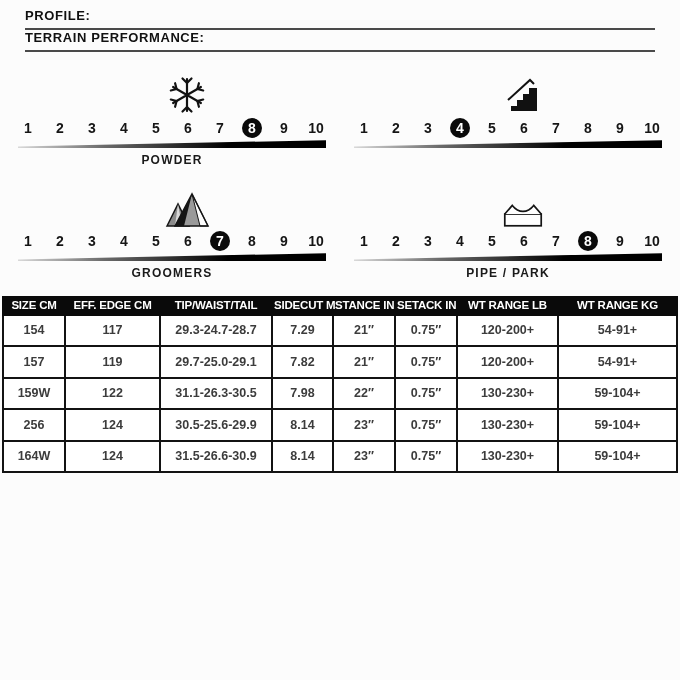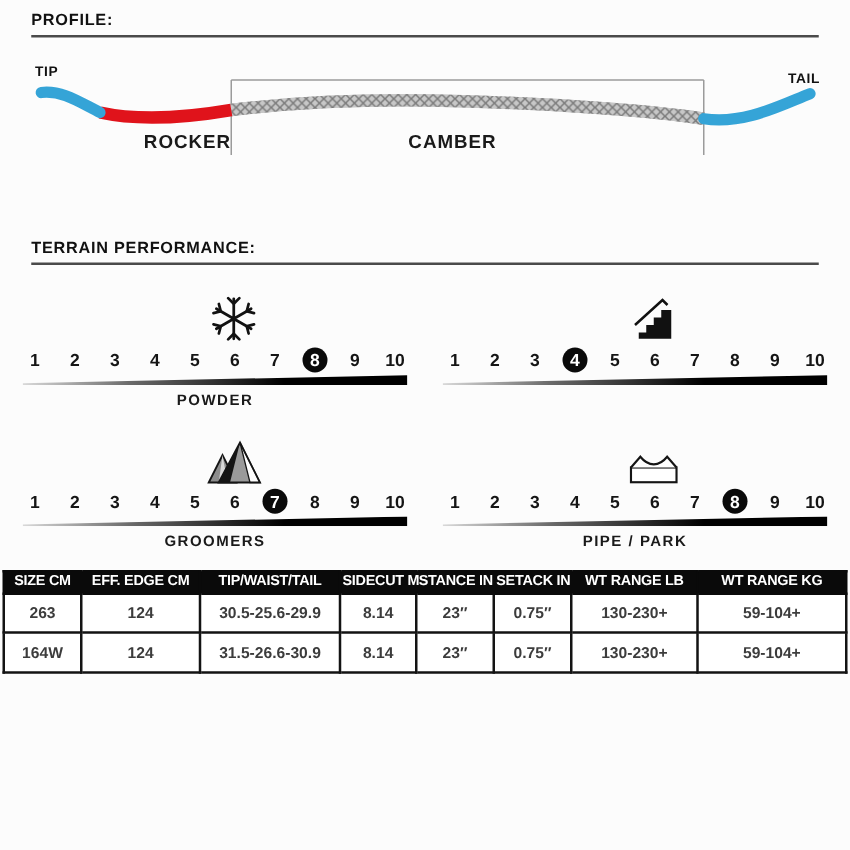--- a/index.html
+++ b/index.html
@@ -43,45 +43,20 @@
 </style>
 </head>
 <body>
 
 <div class="page">
 
   <section>
     <h2 class="sec">PROFILE:</h2>
     <div class="rule"></div>
 
-    <div class="diagram">
-      <svg class="board" width="680" height="160" viewBox="0 0 680 160">
-        <defs>
-          <pattern id="xh" width="7" height="7" patternUnits="userSpaceOnUse">
-            <rect width="7" height="7" fill="#c7c7c7"></rect>
-            <path d="M0,0 L7,7 M7,0 L0,7" stroke="#7a7a7a" stroke-width="1.2" fill="none"></path>
-          </pattern>
-        </defs>
-
-        <path d="M185,34 V94 M563,34 V94 M185,34 H563" stroke="#9b9b9b" stroke-width="1.2" fill="none"></path>
-
-        <path d="M185,58 C250,50 310,49 370,51 C440,53 520,58 563,65" stroke="#c7c7c7" stroke-width="10" fill="none"></path>
-        <path d="M185,58 C250,50 310,49 370,51 C440,53 520,58 563,65" stroke="url(#xh)" stroke-width="10" fill="none"></path>
-
-        <path d="M80,60 C112,67 150,64 185,58" stroke="#e0131b" stroke-width="10" fill="none"></path>
-
-        <path d="M33,44 C50,42 64,52 80,60" stroke="#35a4d7" stroke-width="9" fill="none" stroke-linecap="round"></path>
-
-        <path d="M563,65 C595,70 625,54 648,45" stroke="#35a4d7" stroke-width="9" fill="none" stroke-linecap="round"></path>
-      </svg>
-      <span class="tiplab lab-tip">TIP</span>
-      <span class="tiplab lab-tail">TAIL</span>
-      <span class="seglab lab-rocker">ROCKER</span>
-      <span class="seglab lab-camber">CAMBER</span>
-    </div>
   </section>
 
   <section>
     <h2 class="sec" style="padding-top:0;">TERRAIN PERFORMANCE:</h2>
     <div class="rule"></div>
     <div class="scales" id="scales">
         <div class="scale">
           <div class="icon-holder">
             <svg width="40" height="42" viewBox="0 0 40 42">
   <g stroke="#121212" stroke-width="2.2" fill="none" stroke-linecap="round">
@@ -197,21 +172,51 @@
           <th>TIP/WAIST/TAIL</th>
           <th>SIDECUT M</th>
           <th>STANCE IN</th>
           <th>SETACK IN</th>
           <th>WT RANGE LB</th>
           <th>WT RANGE KG</th>
         </tr>
       </thead>
     <tbody id="spec-body">
         <tr>
-          <td>263</td>
+          <td>154</td>
+          <td>117</td>
+          <td>29.3-24.7-28.7</td>
+          <td>7.29</td>
+          <td>21″</td>
+          <td>0.75″</td>
+          <td>120-200+</td>
+          <td>54-91+</td>
+        </tr>
+        <tr>
+          <td>157</td>
+          <td>119</td>
+          <td>29.7-25.0-29.1</td>
+          <td>7.82</td>
+          <td>21″</td>
+          <td>0.75″</td>
+          <td>120-200+</td>
+          <td>54-91+</td>
+        </tr>
+        <tr>
+          <td>159W</td>
+          <td>122</td>
+          <td>31.1-26.3-30.5</td>
+          <td>7.98</td>
+          <td>22″</td>
+          <td>0.75″</td>
+          <td>130-230+</td>
+          <td>59-104+</td>
+        </tr>
+        <tr>
+          <td>256</td>
           <td>124</td>
           <td>30.5-25.6-29.9</td>
           <td>8.14</td>
           <td>23″</td>
           <td>0.75″</td>
           <td>130-230+</td>
           <td>59-104+</td>
         </tr>
         <tr>
           <td>164W</td>

